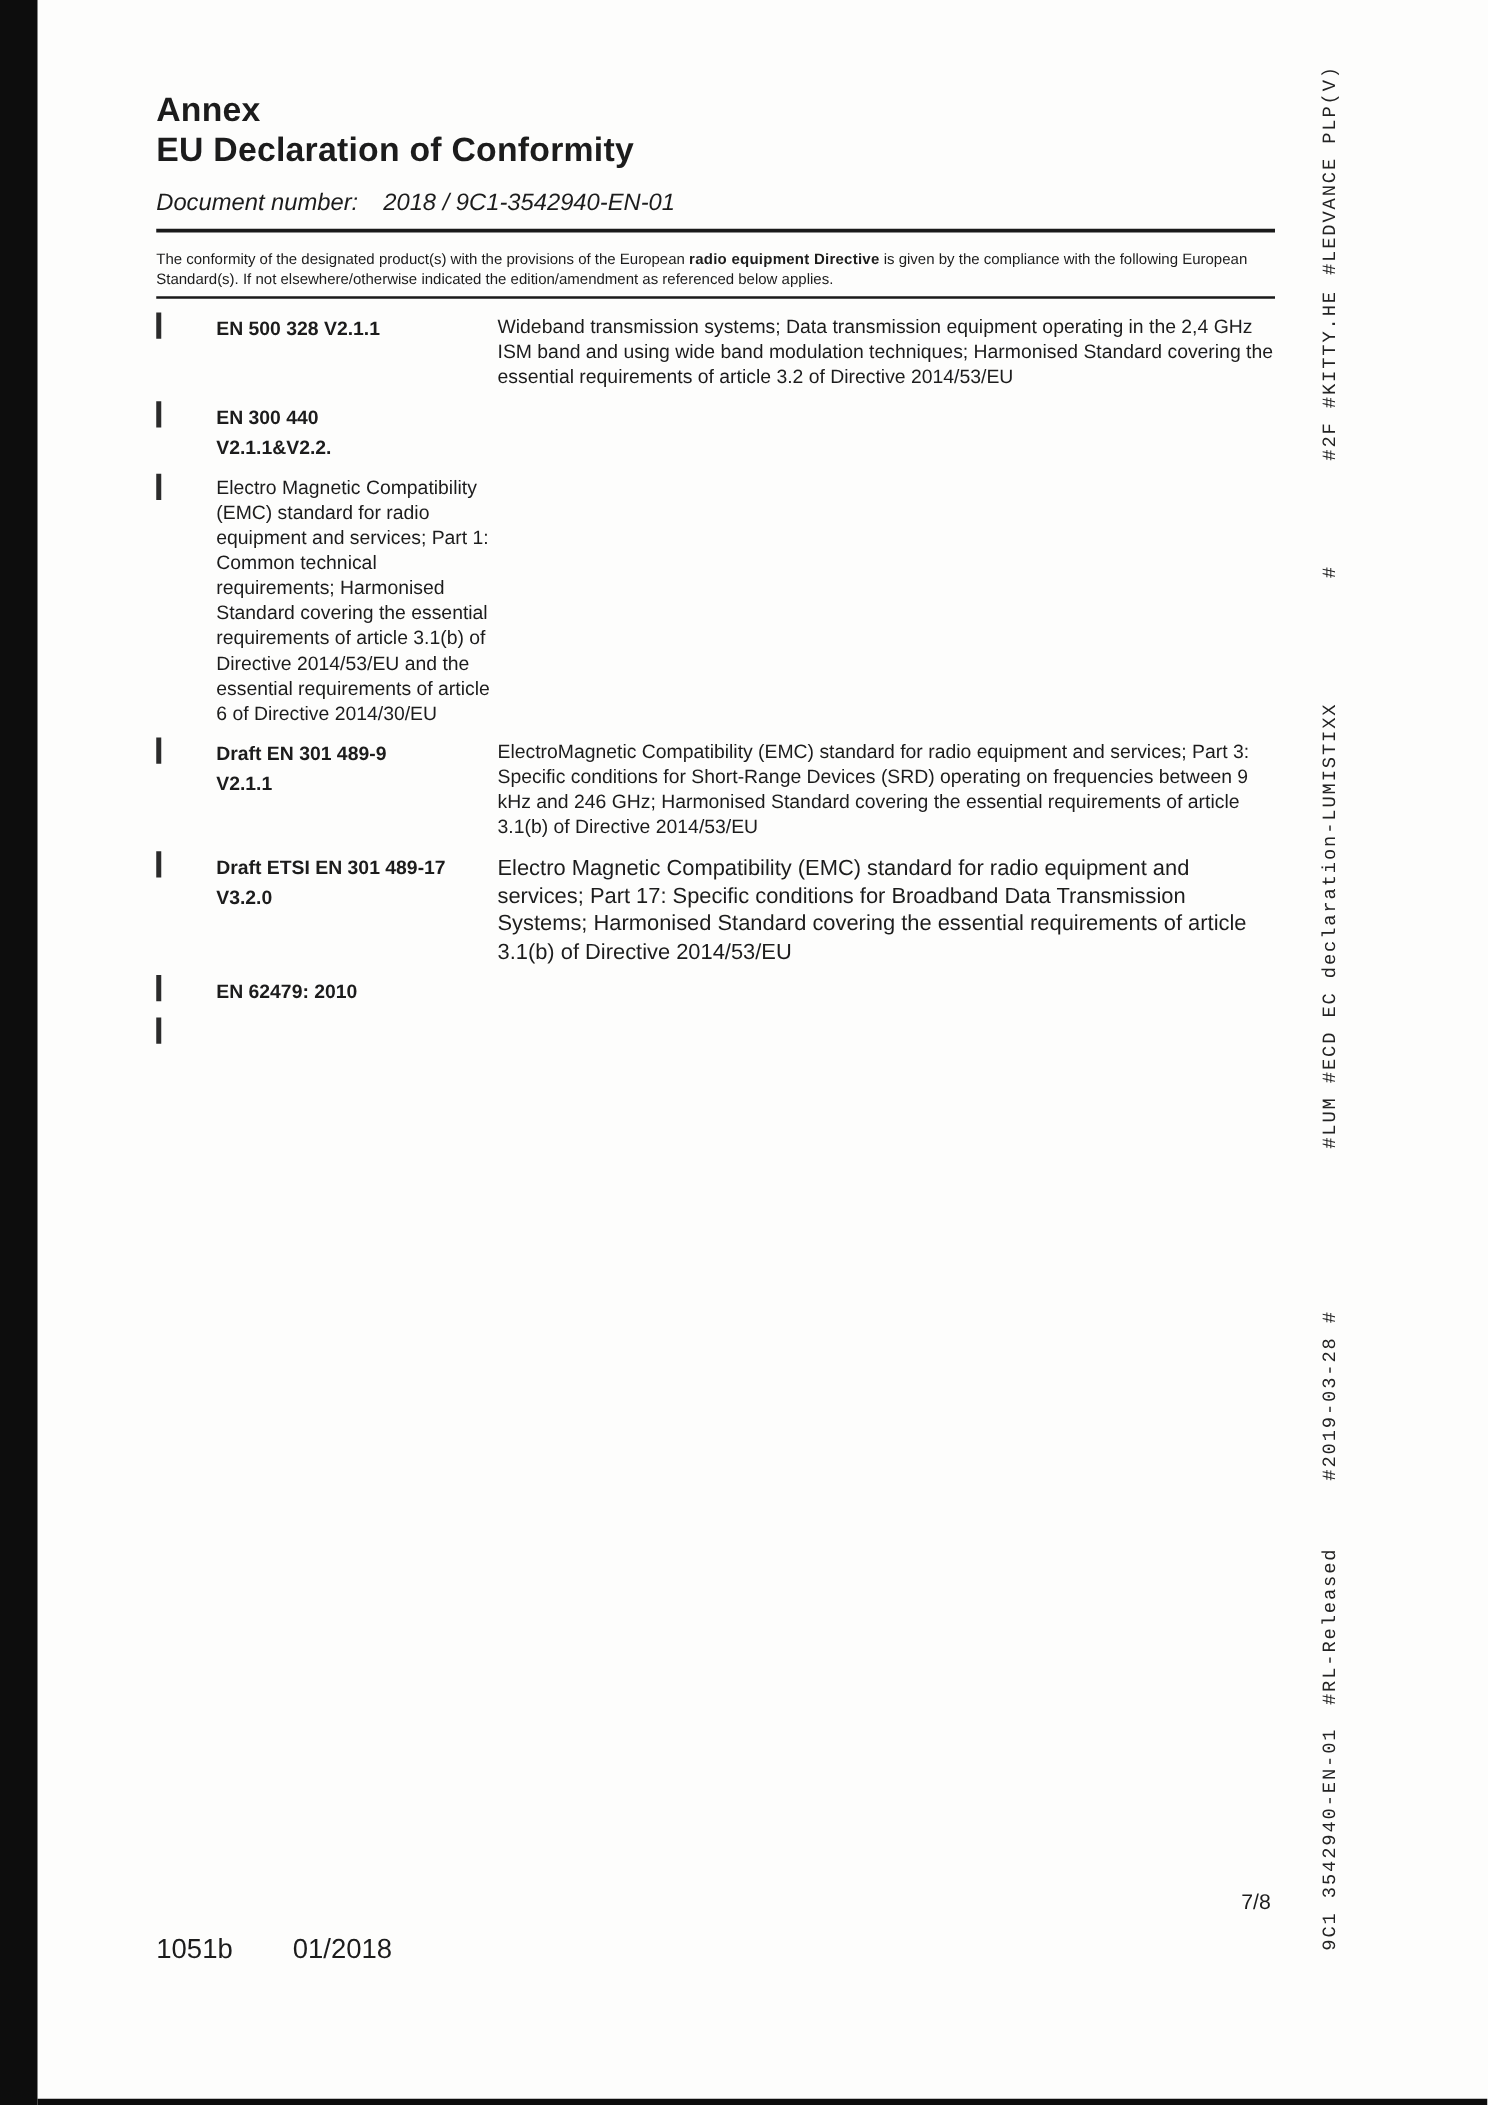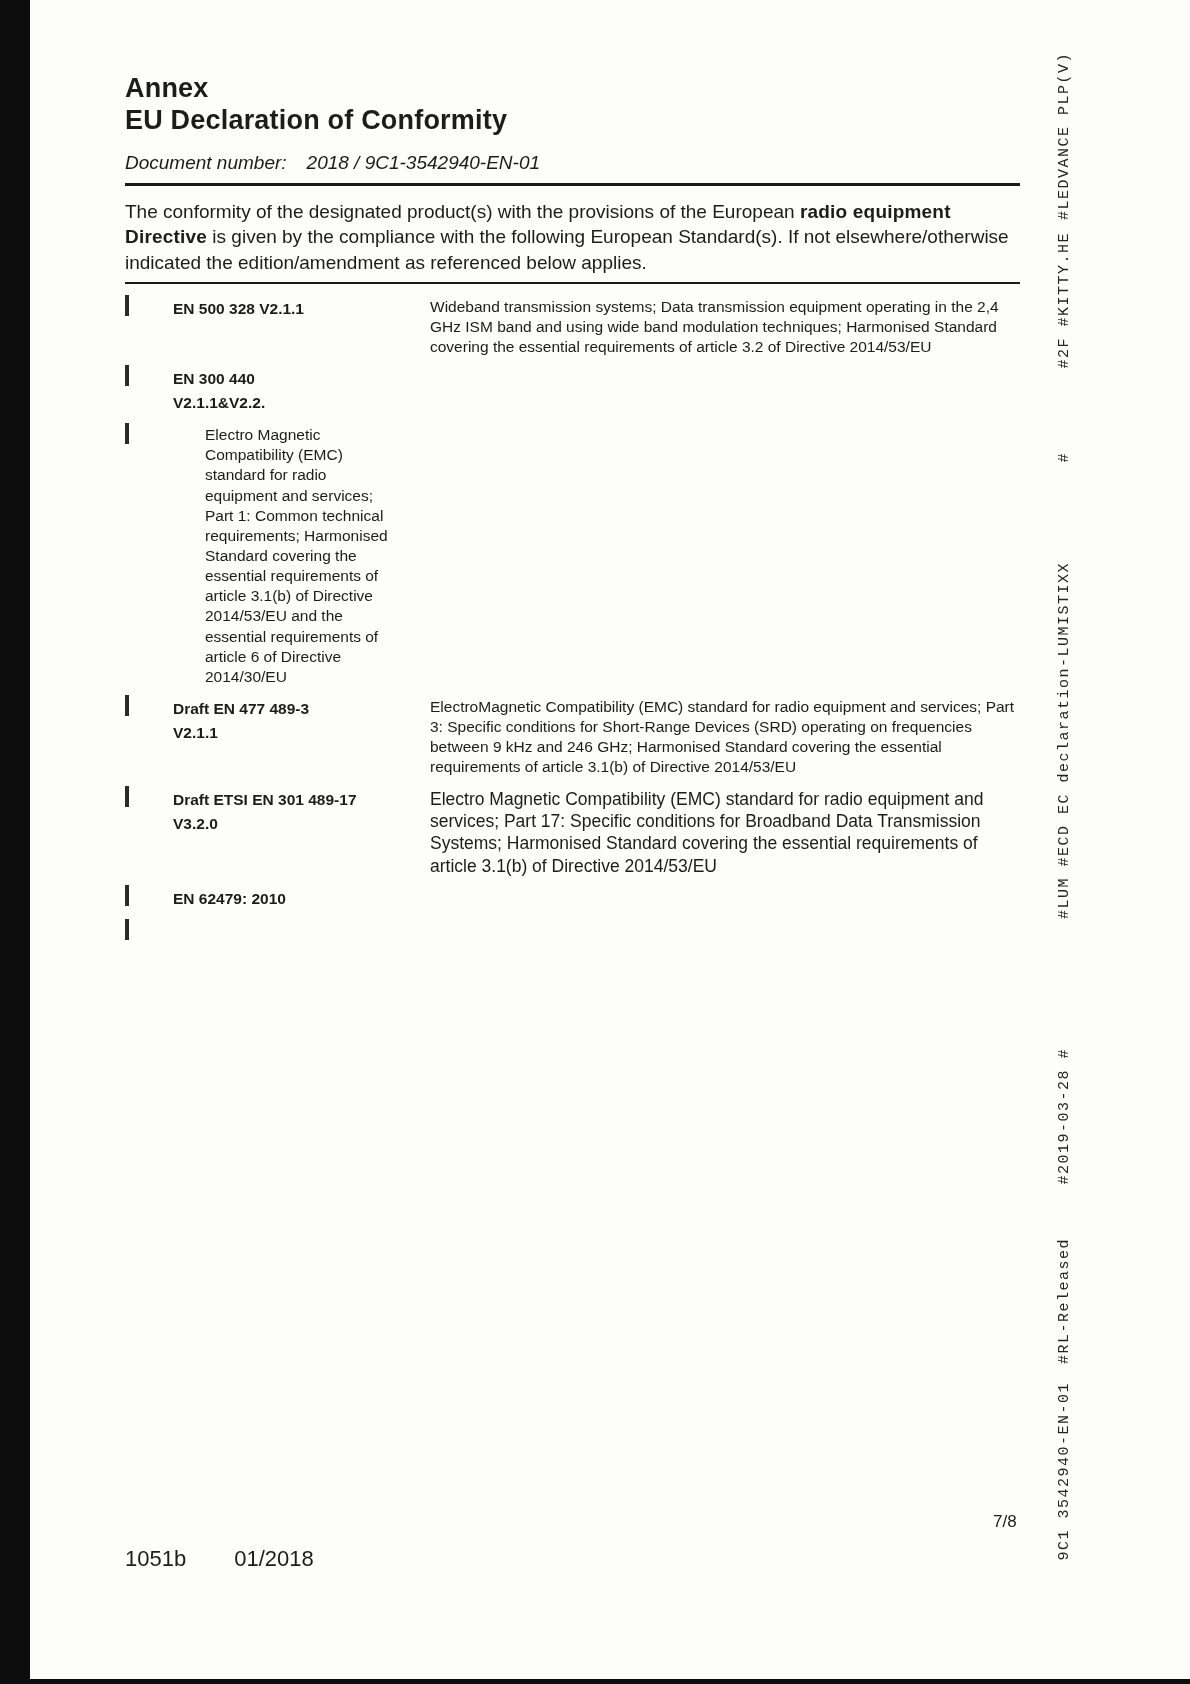--- a/index.html
+++ b/index.html
@@ -26,39 +26,39 @@
     width: 895px;
   }
   .title-line {
     font-size: 27px; font-weight: 700; line-height: 1.2; letter-spacing: 0.2px;
   }
   .doc-number { margin-top: 15px; font-size: 19px; font-style: italic; }
   .doc-number .value { margin-left: 20px; }
   .rule { background: #1a1a1a; width: 100%; }
   .rule-1 { height: 3px; margin-top: 9px; }
   .rule-2 { height: 2px; margin-top: 6px; }
-  .intro { margin-top: 13px; font-size: 19px; line-height: 1.35; }
+  .intro { margin-top: 13px; font-size: 12px; line-height: 1.35; }
   .intro b { letter-spacing: 0.2px; }
   .standards { margin-top: 13px; }
   .std-row {
     display: grid;
     grid-template-columns: 48px 225px 1fr;
     margin-bottom: 10px;
   }
   .checkbox {
     width: 17px; height: 17px;
     border: 2px solid #2b2b2b;
     margin-top: 2px;
     background: transparent;
   }
   .std-code {
     font-weight: 700; font-size: 15.5px; line-height: 1.55;
     white-space: pre-line; padding-right: 10px;
   }
-  .std-desc { font-size: 15.5px; line-height: 1.3; margin-left: 32px; }
+  .std-desc { font-size: 15.5px; line-height: 1.3; }
   .std-row.large .std-desc { font-size: 17.5px; line-height: 1.28; }
   .std-row.empty { margin-top: 4px; }
   .page-number {
     position: absolute; left: 993px; top: 1512px;
     font-size: 17px; color: #1c1c1c; text-align: right;
   }
   .form-footer {
     position: absolute; left: 125px; top: 1546px;
     font-size: 22px;
   }
@@ -118,21 +118,21 @@
 V2.1.1&amp;V2.2.</div>
     </div>
 
     <div class="std-row">
       <div><span class="checkbox"></span></div>
       <div class="std-desc">Electro Magnetic Compatibility (EMC) standard for radio equipment and services; Part 1: Common technical requirements; Harmonised Standard covering the essential requirements of article 3.1(b) of Directive 2014/53/EU and the essential requirements of article 6 of Directive 2014/30/EU</div>
     </div>
 
     <div class="std-row">
       <div><span class="checkbox"></span></div>
-      <div class="std-code">Draft EN 477 489-3
+      <div class="std-code">Draft EN 301 489-9
 V2.1.1</div>
       <div class="std-desc">ElectroMagnetic Compatibility (EMC) standard for radio equipment and services; Part 3: Specific conditions for Short-Range Devices (SRD) operating on frequencies between 9 kHz and 246 GHz; Harmonised Standard covering the essential requirements of article 3.1(b) of Directive 2014/53/EU</div>
     </div>
 
     <div class="std-row large">
       <div><span class="checkbox"></span></div>
       <div class="std-code">Draft ETSI EN 301 489-17
 V3.2.0</div>
       <div class="std-desc">Electro Magnetic Compatibility (EMC) standard for radio equipment and services; Part 17: Specific conditions for Broadband Data Transmission Systems; Harmonised Standard covering the essential requirements of article 3.1(b) of Directive 2014/53/EU</div>
     </div>

